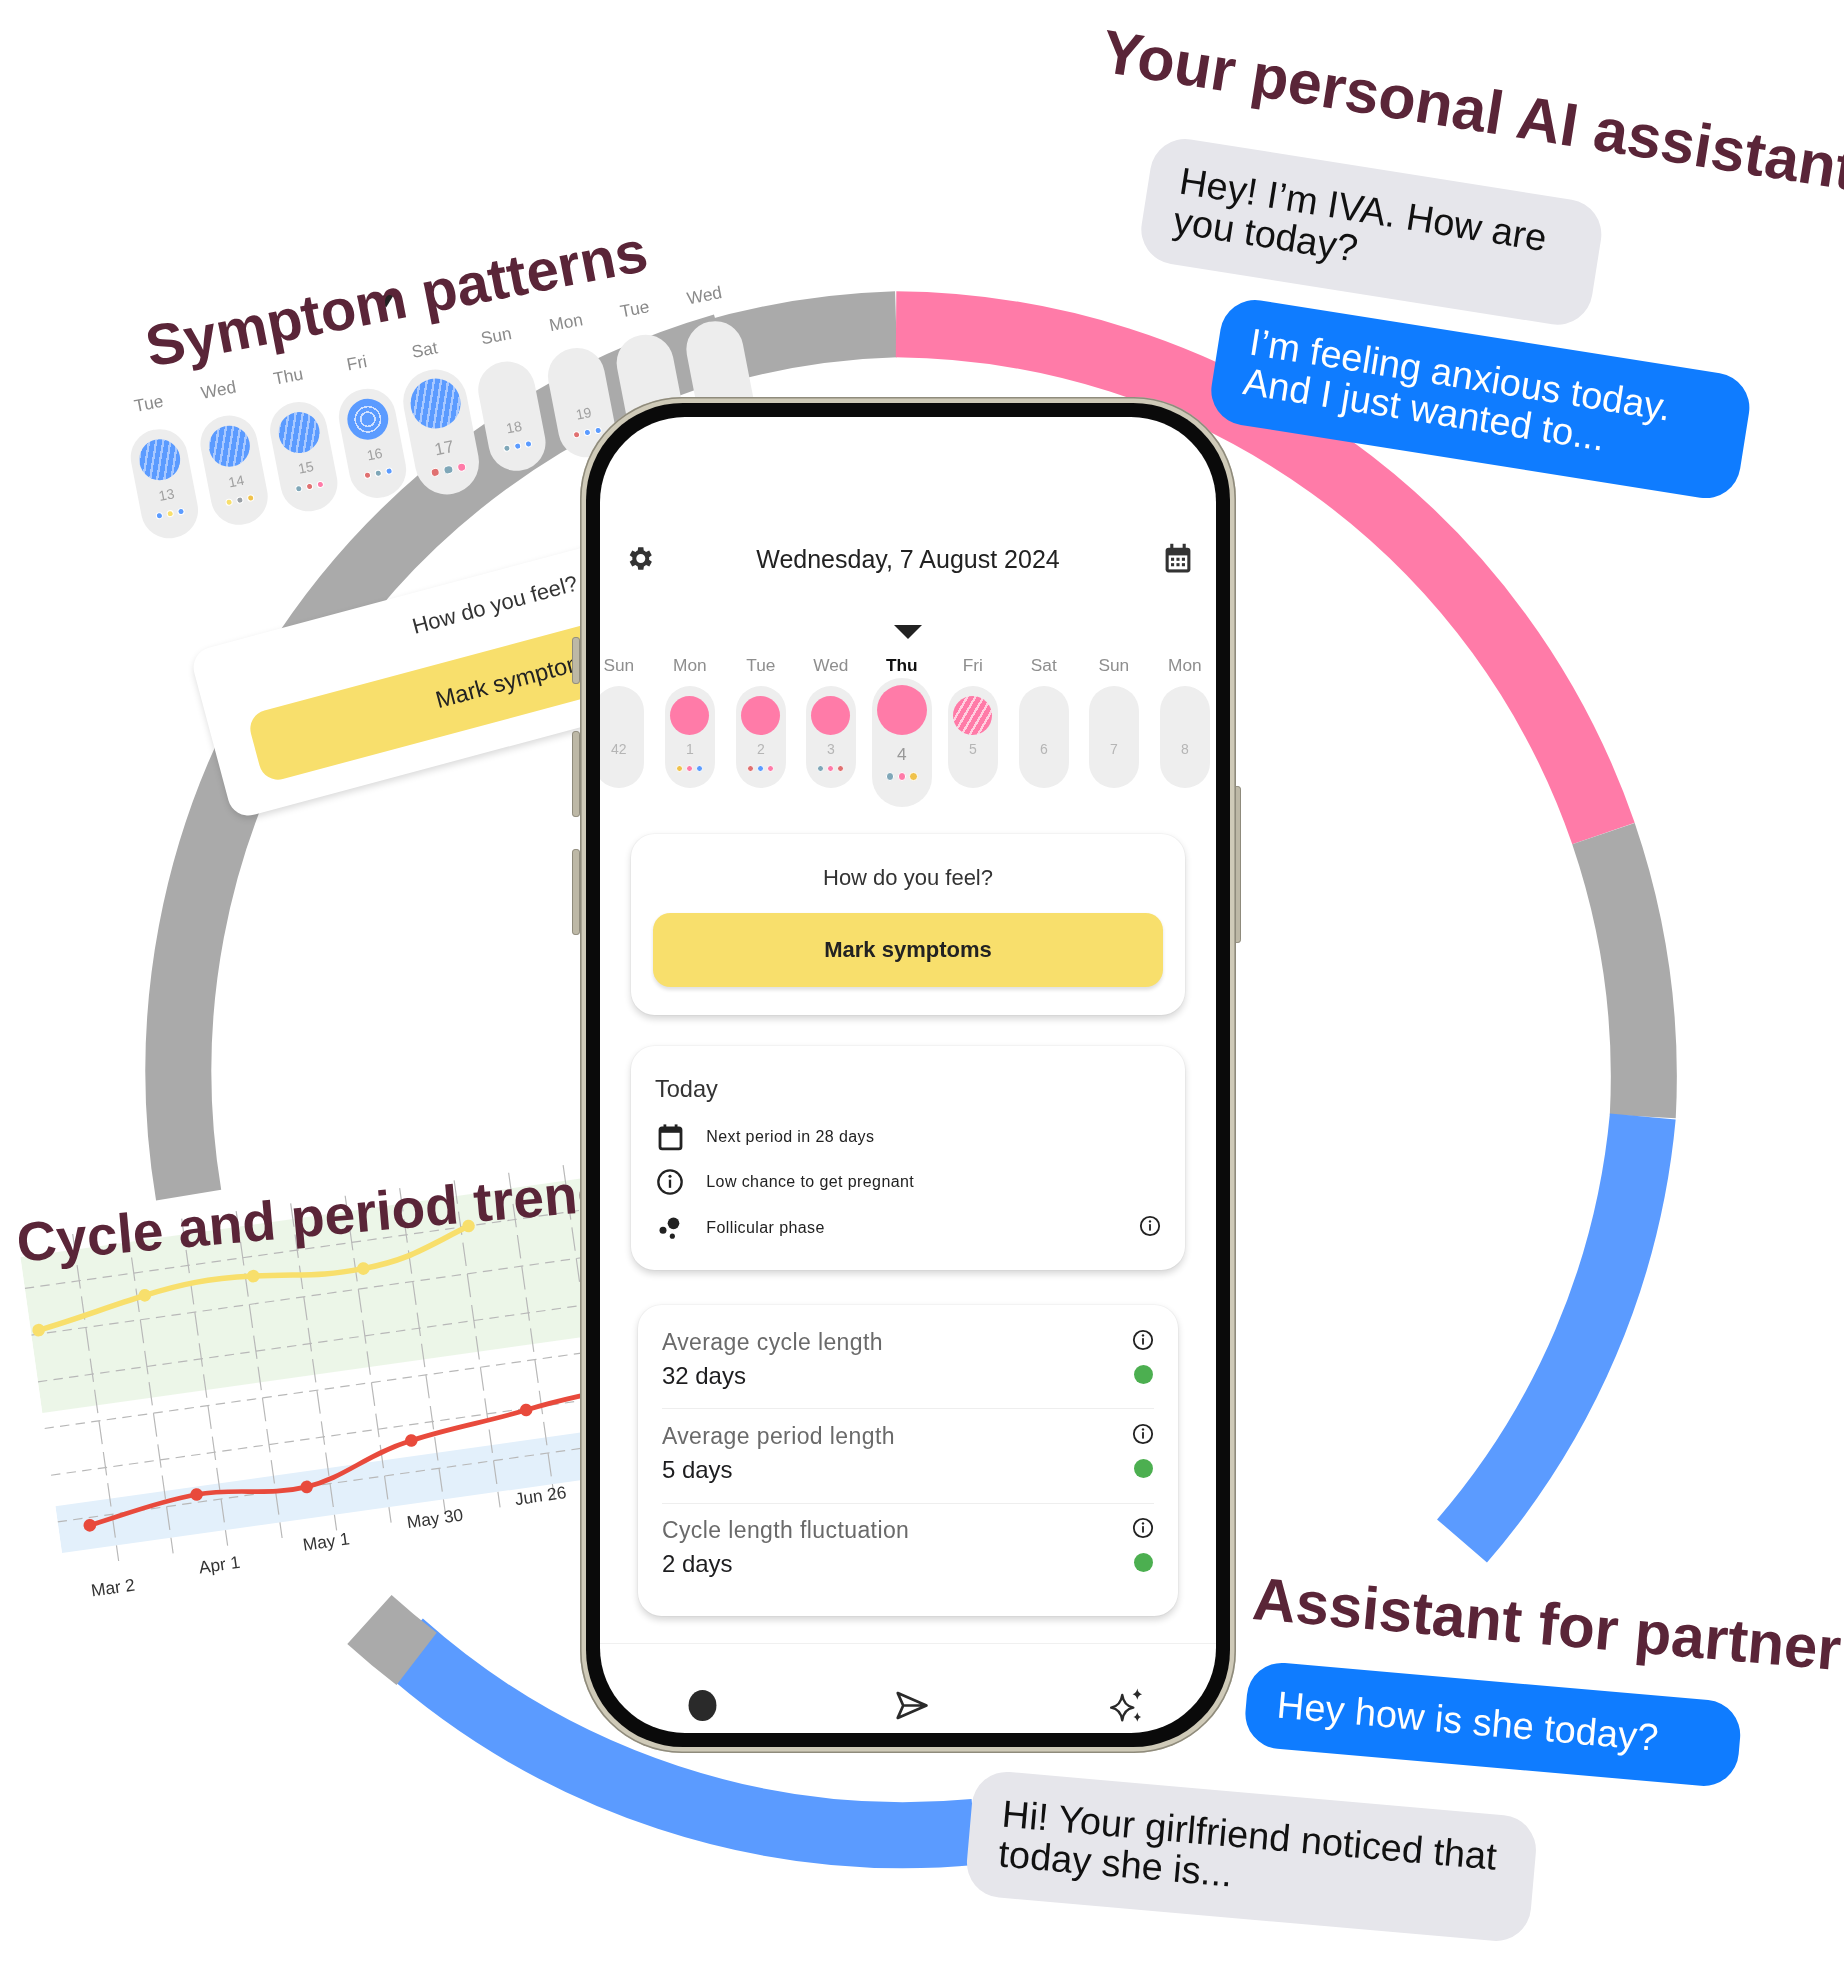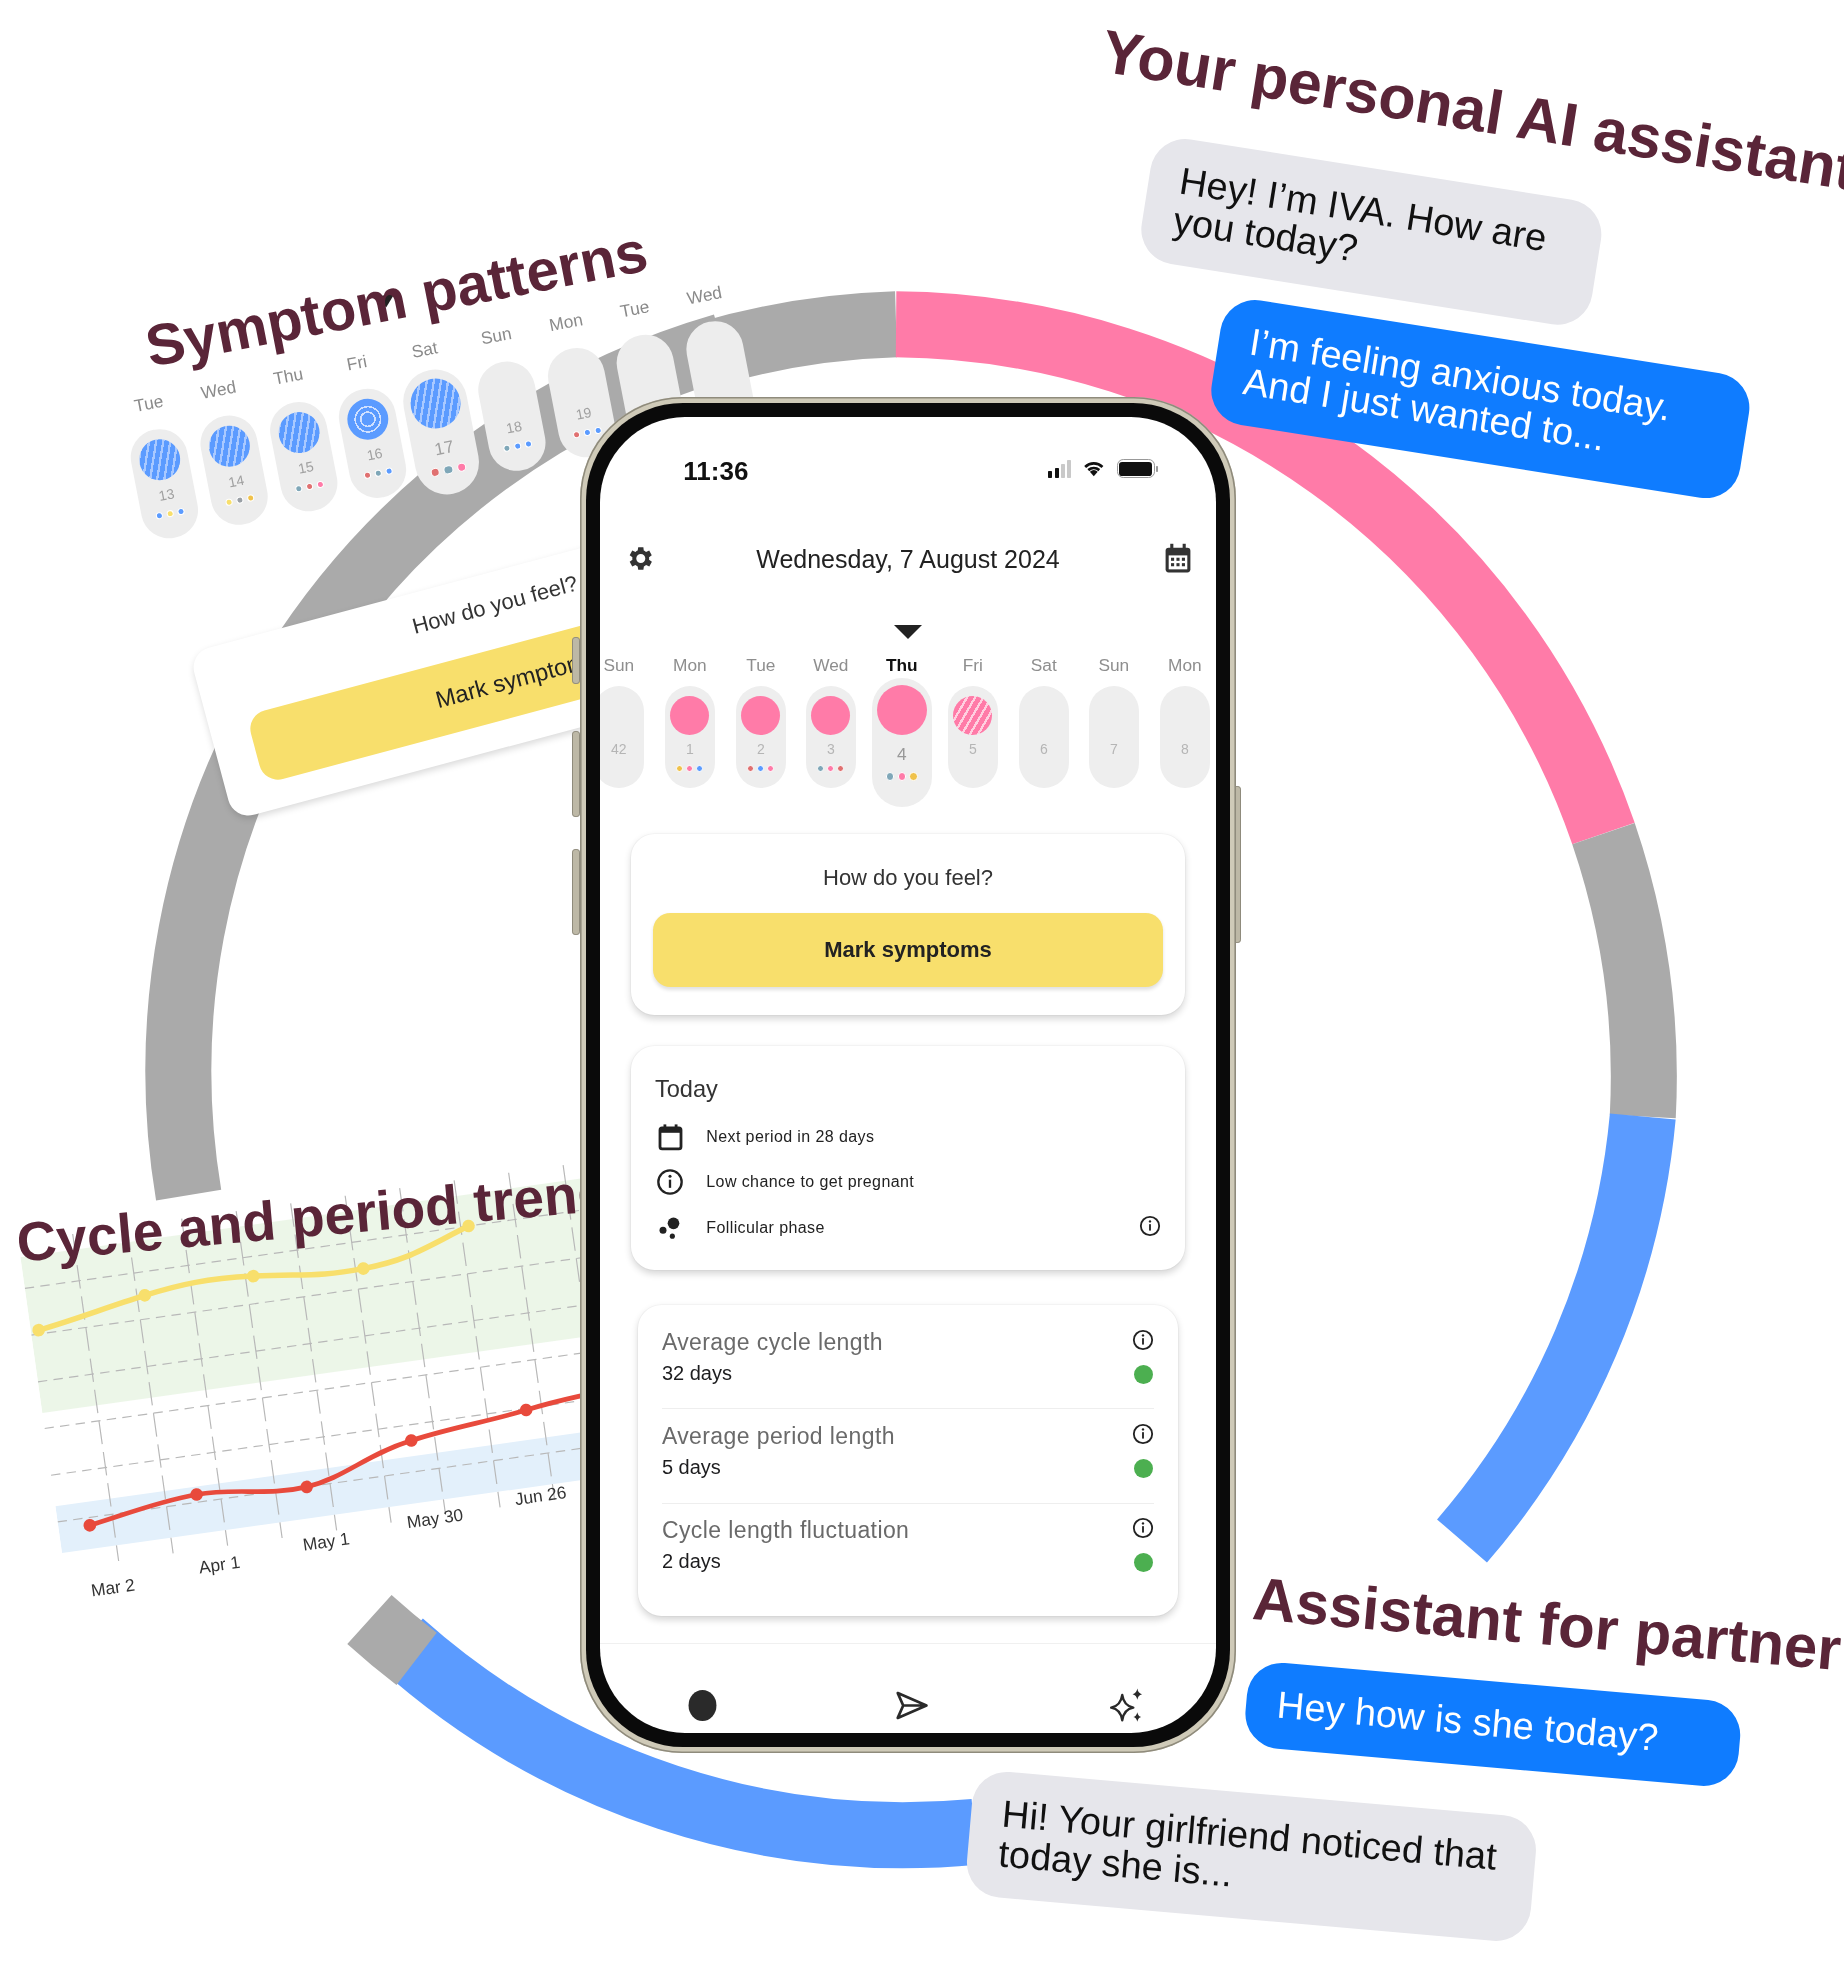--- a/index.html
+++ b/index.html
@@ -94,21 +94,21 @@
   .today-card { top: 629px; height: 224px; }
   .today-card .t { position:absolute; left: 23.6px; top: 30px; font-size: 23.6px; color:#333; }
   .today-row { position:absolute; left: 23.6px; right: 23.6px; height: 31px; display:flex; align-items:center; }
   .today-row .ic { width: 31px; height: 31px; display:flex; align-items:center; justify-content:center; margin-right: 20.4px; }
   .today-row .txt { font-size: 16px; color:#222; letter-spacing: 0.4px; }
   .today-row .info { margin-left: auto; }
 
   .stats-card { top: 888px; height: 311px; left: 38px; right: 38px; }
   .stat { position:absolute; left: 23.6px; right: 23.6px; height: 94px; }
   .stat .lab { position:absolute; left: 0; top: 14px; font-size: 23px; color:#6a6a6a; letter-spacing: 0.4px; }
-  .stat .val { position:absolute; left: 0; top: 47px; font-size: 20px; color:#1d1d1f; }
+  .stat .val { position:absolute; left: 0; top: 47px; font-size: 24px; color:#1d1d1f; }
   .stat .info { position:absolute; right: 0; top: 14px; }
   .stat .g { position:absolute; right: 1.6px; top: 50px; width: 19px; height: 19px; border-radius:50%; background:#4caf50; }
   .stat .sep { position:absolute; left: 0; right: 0; bottom: 0; height: 0.8px; background:#eeeeee; }
 
   .bottom-nav { position:absolute; left: 0; right: 0; top: 1226px; height: 102px; border-top: 0.8px solid #f0f0f0; }
   .nav-item { position:absolute; top: 38px; width: 47px; height: 47px; display:flex; align-items:center; justify-content:center; }
 
   
   .bubble { position: absolute; padding: 22px 38px 23.6px 31px; border-radius: 35px; font-size: 38px; line-height: 1.06;
             z-index: 7; transform-origin: left top; font-family: "Liberation Sans", sans-serif; }
@@ -293,39 +293,20 @@
 
 <div class="side-btn" style="left:572px; top:637px; height:47px;"></div>
 <div class="side-btn" style="left:572px; top:731px; height:86px;"></div>
 <div class="side-btn" style="left:572px; top:849px; height:86px;"></div>
 <div class="side-btn" style="left:1233px; top:786px; height:157px;"></div>
 
 <div class="phone">
   <div class="phone-inner">
     <div class="screen">
 
-      <div class="status-bar">
-        <div class="time">11:36</div>
-        <div class="status-icons">
-          <div class="signal">
-            <span style="height:6.3px"></span>
-              <span style="height:9.4px"></span>
-              <span class="off" style="height:13.4px"></span>
-              <span class="off" style="height:17.3px"></span>
-          </div>
-          <svg width="23.6" height="19" viewBox="0 0 30 24">
-            <path d="M15 22 L10 16 A8 8 0 0 1 20 16 Z" fill="#111"></path>
-            <path d="M4 10 A16 16 0 0 1 26 10" stroke="#111" stroke-width="3.5" fill="none"></path>
-            <path d="M8 14 A11 11 0 0 1 22 14" stroke="#111" stroke-width="3.5" fill="none"></path>
-          </svg>
-          <div class="battery">
-              <div class="fill"></div>
-            </div>
-        </div>
-      </div>
 
       <div class="header">
         <svg class="gear" width="31" height="31" viewBox="0 0 24 24">
           <path fill="#333" d="M19.4 13a7.5 7.5 0 0 0 0-2l2.1-1.6-2-3.5-2.5 1a7.4 7.4 0 0 0-1.7-1L15 3.2h-4l-.4 2.7a7.4 7.4 0 0 0-1.7 1l-2.5-1-2 3.5L6.5 11a7.5 7.5 0 0 0 0 2l-2.1 1.6 2 3.5 2.5-1a7.4 7.4 0 0 0 1.7 1l.4 2.7h4l.4-2.7a7.4 7.4 0 0 0 1.7-1l2.5 1 2-3.5ZM13 15.5a3.5 3.5 0 1 1 0-7 3.5 3.5 0 0 1 0 7Z"></path>
         </svg>
         <div class="title">Wednesday, 7 August 2024</div>
         <svg class="cal" width="28" height="31" viewBox="0 0 18 20">
           <rect x="1" y="3" width="16" height="16" rx="2" fill="#333"></rect>
           <rect x="3" y="8" width="12" height="9" fill="#fff"></rect>
           <rect x="4" y="0.5" width="2" height="4" fill="#333"></rect>

